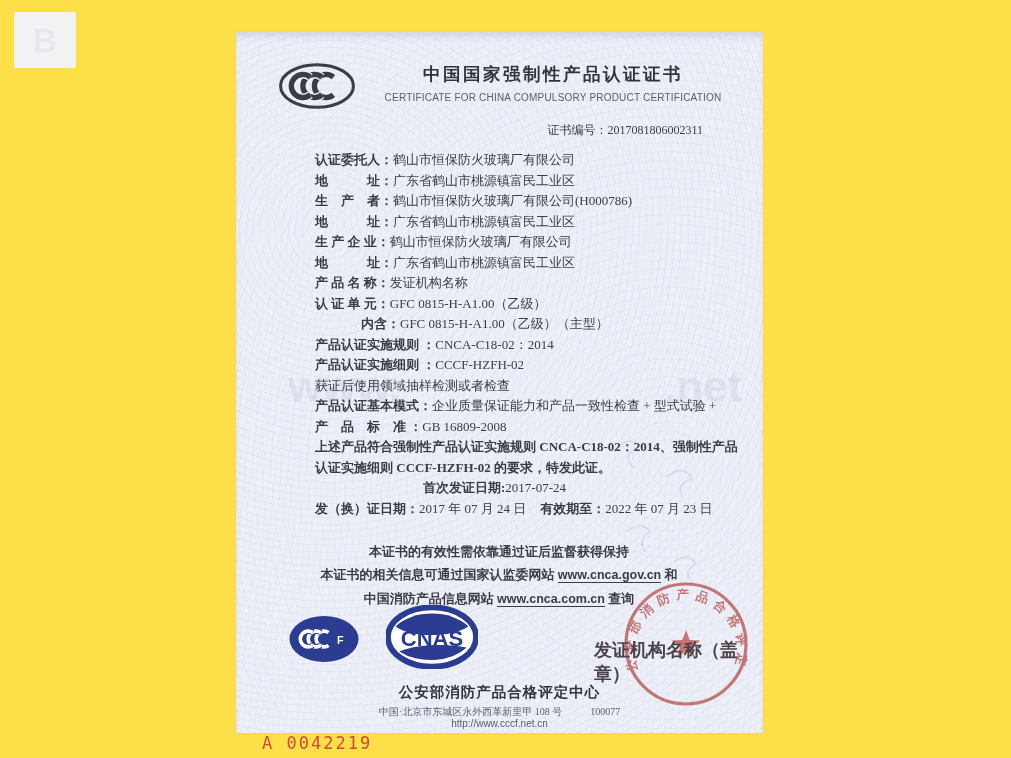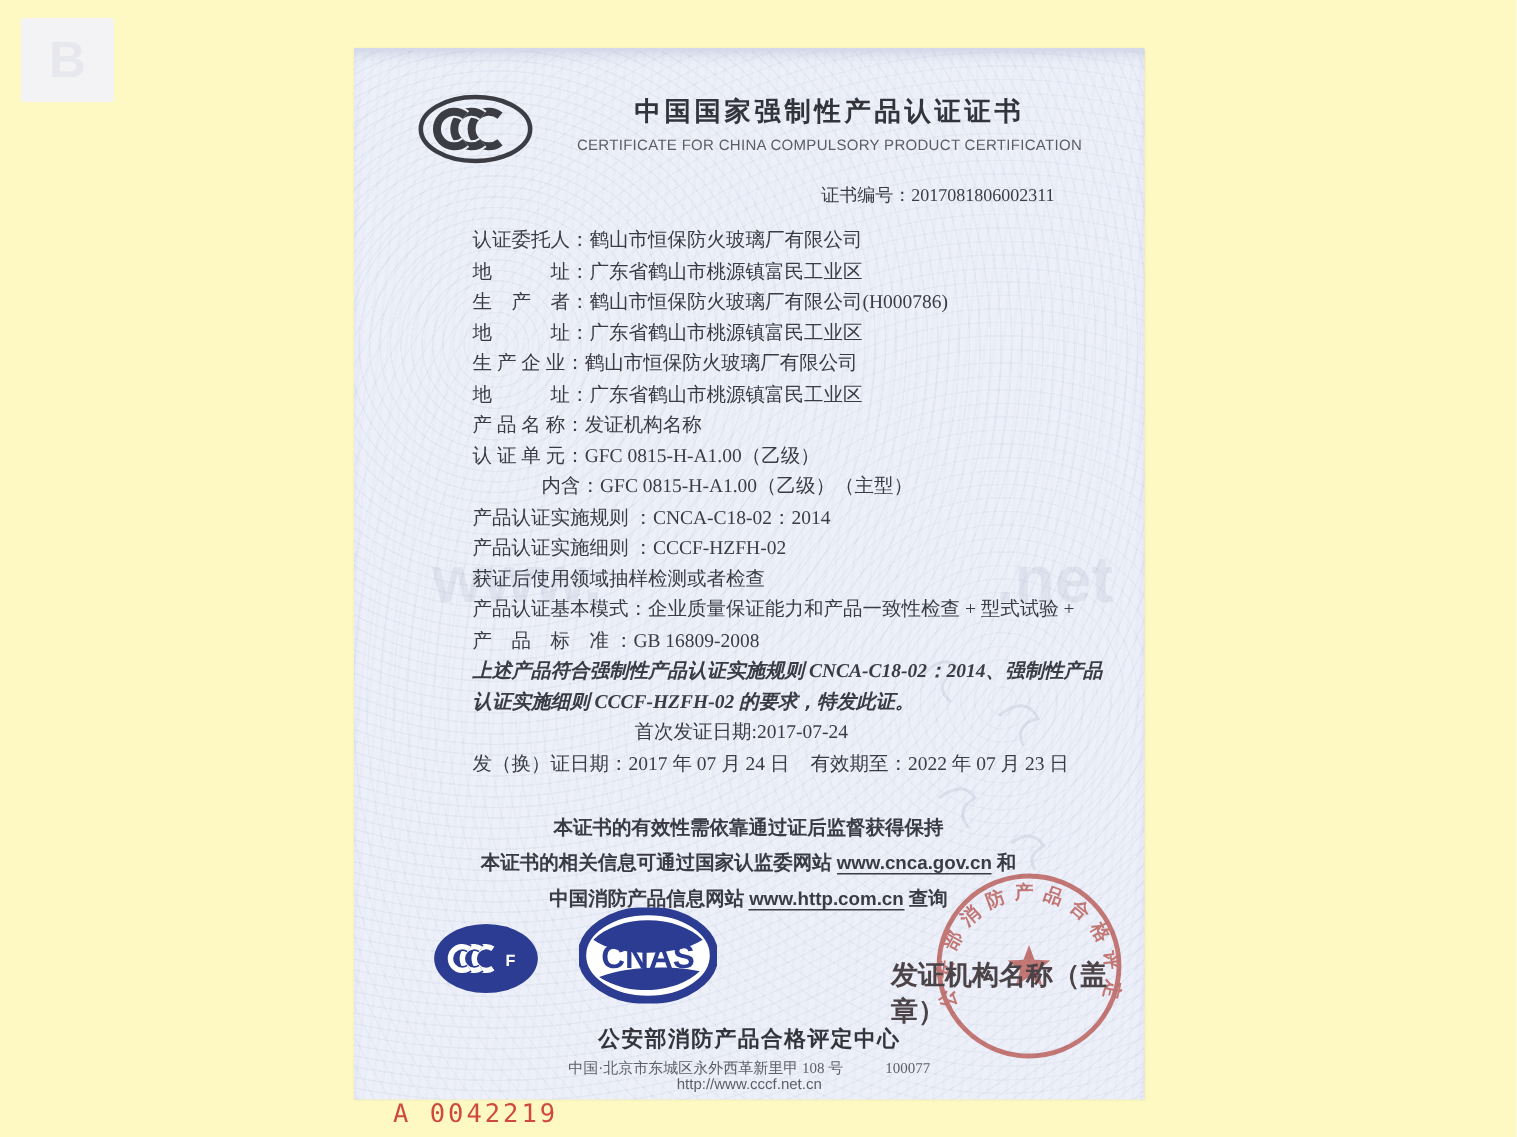--- a/index.html
+++ b/index.html
@@ -1,20 +1,20 @@
 <!DOCTYPE html>
 <html><head>
 <meta charset="utf-8">
 <style>
   * { margin:0; padding:0; box-sizing:border-box; }
   html,body { width:1011px; height:758px; }
   body { font-family:"Liberation Serif","DejaVu Serif",serif; }
   .page {
     position:relative; width:1011px; height:758px;
-    background:#fef9c3; overflow:hidden;
+    background:#fde047; overflow:hidden;
   }
   .corner-mark {
     position:absolute; left:14px; top:12px; width:62px; height:56px;
     background:#f3f3f6; border-radius:2px;
     color:#e7e7ee; font:bold 34px "Liberation Sans",sans-serif;
     display:flex; align-items:center; justify-content:center;
   }
   .certificate {
     position:absolute; left:236px; top:32px; width:527px; height:701px;
     background-color:#edf0f8;
@@ -31,24 +31,24 @@
     position:absolute; left:70px; top:28px; width:494px; text-align:center;
     font-size:17.5px; font-weight:bold; letter-spacing:2.5px; color:#33333c;
   }
   .subtitle {
     position:absolute; left:70px; top:58px; width:494px; text-align:center;
     font-family:"Liberation Sans",sans-serif; font-size:10px; color:#5c5c66; letter-spacing:.2px;
   }
   .cert-no { position:absolute; right:60px; top:88px; font-size:12px; color:#3b3b45; }
   .body-lines { position:absolute; left:79px; top:116px; width:424px; }
   .row { height:20.5px; line-height:20.5px; font-size:13px; white-space:nowrap; }
-  .row .lbl { font-weight:normal; }
+  .row .lbl { font-weight:bold; }
   .row.indent { padding-left:46px; }
   .row.center-indent { padding-left:108px; }
-  .row.strongline .val { font-weight:bold;font-style:italic; }
+  .row.strongline .val { font-weight:bold; }
   .issue-gap { display:inline-block; width:14px; }
   .notice { position:absolute; left:0; top:506px; width:526px; text-align:center;
     font-size:13px; font-weight:bold; line-height:23px; color:#3b3b45; }
   .notice .link { border-bottom:1px solid #3b3b45; font-family:"Liberation Sans",sans-serif; font-size:12.5px; }
   .cccf-logo { position:absolute; left:52px; top:573px; width:72px; height:64px; }
   .cnas-logo { position:absolute; left:150px; top:571px; width:92px; height:64px; }
   .accred-text { position:absolute; left:247px; top:572px; font-size:11px; line-height:15px; color:#3b3b45; }
   .accred-text .en { font-family:"Liberation Sans",sans-serif; }
   .seal-svg { position:absolute; left:385px; top:545px; width:130px; height:130px; mix-blend-mode:multiply; }
   .seal-caption { position:absolute; left:358px; top:604px; font-size:18px; font-weight:bold; color:#4b4347; z-index:3; }
@@ -128,21 +128,21 @@
         <span class="lbl">首次发证日期:</span><span class="val">2017-07-24</span>
       </div>
       <div class="row">
         <span class="lbl">发（换）证日期：</span><span class="val">2017 年 07 月 24 日</span><span class="issue-gap"></span><span class="lbl">有效期至：</span><span class="val">2022 年 07 月 23 日</span>
       </div>
     </div>
 
     <div class="notice">
       <div>本证书的有效性需依靠通过证后监督获得保持</div>
       <div><span>本证书的相关信息可通过国家认监委网站 </span><span class="link">www.cnca.gov.cn</span><span> 和</span></div>
-      <div><span>中国消防产品信息网站 </span><span class="link">www.http.com.cn</span><span> 查询</span></div>
+      <div><span>中国消防产品信息网站 </span><span class="link">www.cnca.com.cn</span><span> 查询</span></div>
     </div>
 
     <svg class="cccf-logo" viewBox="0 0 100 66">
       <ellipse cx="50" cy="33" rx="48" ry="32" fill="#2b3c92"></ellipse>
       <path d="M 56.4 24 A 11 11 0 1 0 56.4 42" fill="none" stroke="#ffffff" stroke-width="5"></path>
       <path d="M 45.4 24 A 11 11 0 1 0 45.4 42" fill="none" stroke="#2b3c92" stroke-width="8"></path>
       <path d="M 45.4 24 A 11 11 0 1 0 45.4 42" fill="none" stroke="#ffffff" stroke-width="5"></path>
       <path d="M 34.4 24 A 11 11 0 1 0 34.4 42" fill="none" stroke="#2b3c92" stroke-width="8"></path>
       <path d="M 34.4 24 A 11 11 0 1 0 34.4 42" fill="none" stroke="#ffffff" stroke-width="5"></path>
       <text x="68" y="40" fill="#ffffff" font-size="15" font-weight="bold" font-family="Liberation Sans,sans-serif">F</text>

